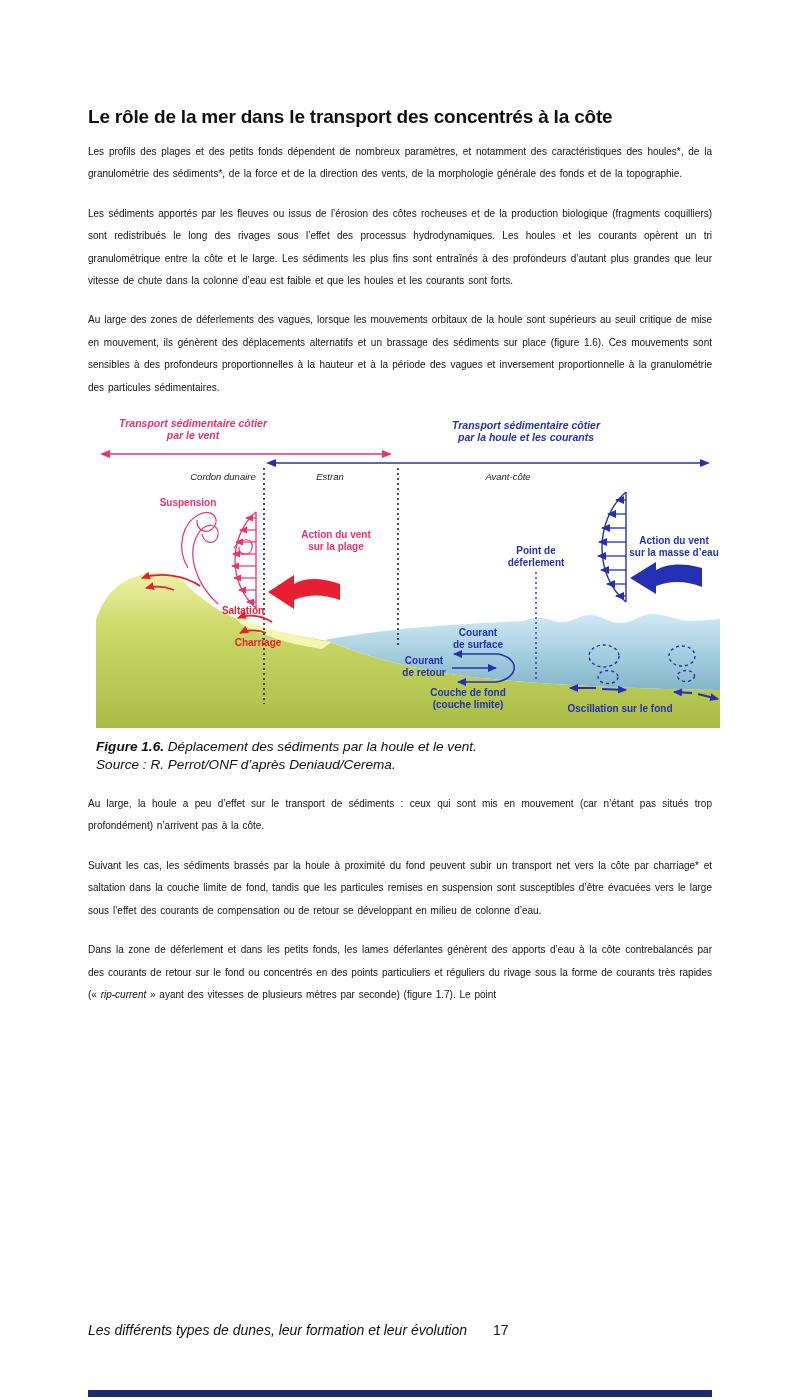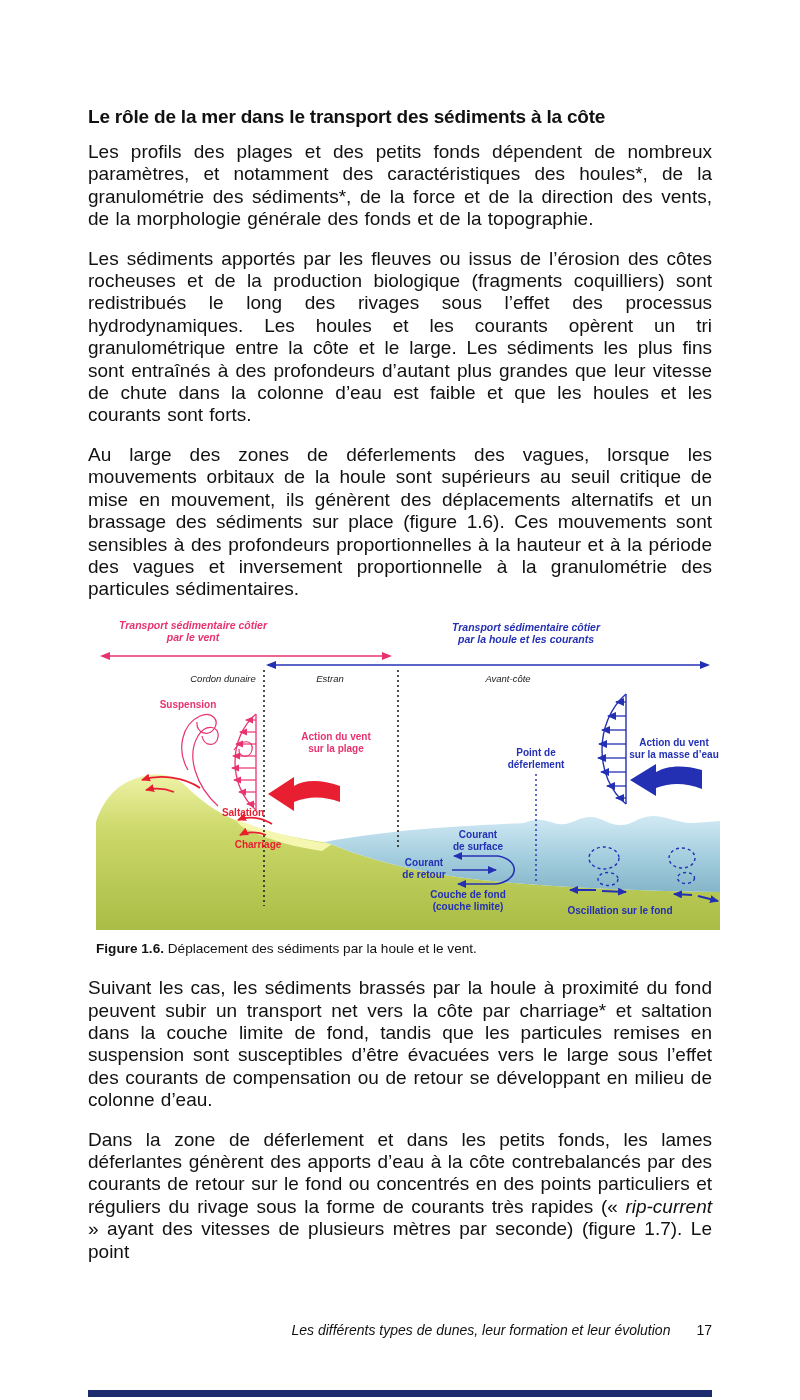--- a/index.html
+++ b/index.html
@@ -1,25 +1,25 @@
 <!DOCTYPE html>
 <html lang="fr" style="--pink: #e8336e; --red: #e81f30; --blue: #2430b4; --navy: #1c2b6e;"><head>
 <meta charset="utf-8">
 <style>
   html,body{margin:0;padding:0;background:#ffffff;}
   body{width:800px;height:1400px;position:relative;font-family:"Liberation Sans",sans-serif;color:#111;}
   .page{position:absolute;left:88px;top:0;width:624px;}
   h1[data-name="page-title"]{font-size:19px;font-weight:700;margin:106px 0 13px 0;letter-spacing:-0.2px;}
-  .paras p{font-size:19px;line-height:22.4px;text-align:justify;margin:0 0 17px 0;word-spacing:1px;}
+  .paras p{font-size:10px;line-height:22.4px;text-align:justify;margin:0 0 17px 0;word-spacing:1px;}
   .paras p i{font-style:italic;}
   figure{margin:8px;padding:0;}
   .fig-wrap{margin:14px 0 6px 0;}
-  figcaption{font-size:13.6px;line-height:17.5px;margin:4px 0 20px 0;}
+  figcaption{font-size:13.6px;line-height:17.5px;margin:4px 0 20px 0;font-style:italic;}
   figcaption .cap-label{font-weight:700;}
-  .footer{position:absolute;left:88px;top:1322px;width:624px;text-align:right;font-size:14px;}
+  .footer{position:absolute;left:88px;top:1322px;width:624px;text-align:left;font-size:14px;}
   .running-title{font-style:italic;}
   .page-number{display:inline-block;margin-left:26px;font-style:normal;}
   .footer-rule{position:absolute;left:88px;top:1390px;width:624px;height:7px;background:var(--navy,#1c2b6e);}
   
   svg .lbl{font-family:"Liberation Sans",sans-serif;font-weight:700;font-size:10px;text-anchor:middle;}
   svg .lbl-pink{fill:var(--pink,#e8336e);}
   svg .lbl-red{fill:var(--red,#e81f30);}
   svg .lbl-blue{fill:var(--blue,#2430b4);}
   svg .lbl-title{font-style:italic;font-size:10.5px;}
   svg .lbl-zone{font-style:italic;font-weight:400;font-size:9.5px;fill:#1a1a1a;}
@@ -31,21 +31,21 @@
   svg .fill-blue{fill:var(--blue,#2430b4);}
   svg .dotted-black{stroke:#222;stroke-width:1.6;stroke-dasharray:2 3;fill:none;}
   svg .dotted-blue{stroke:var(--blue,#2430b4);stroke-width:1.4;stroke-dasharray:2 3;fill:none;}
   svg .dashed-blue{stroke:var(--blue,#2430b4);stroke-width:1.4;stroke-dasharray:3 3;fill:none;}
 </style>
 </head>
 <body>
 
 <div class="page" data-name="book-page">
 
-  <h1 data-name="page-title">Le rôle de la mer dans le transport des sédiments à la côte</h1>
+  <h1 data-name="page-title">Le rôle de la mer dans le transport des concentrés à la côte</h1>
 
   <div id="paras-top" class="paras" data-name="intro-paragraphs">
       <p data-name="paragraph"><span>Les profils des plages et des petits fonds dépendent de nombreux paramètres, et notamment des caractéristiques des houles*, de la granulométrie des sédiments*, de la force et de la direction des vents, de la morphologie générale des fonds et de la topographie.</span></p>
       <p data-name="paragraph"><span>Les sédiments apportés par les fleuves ou issus de l’érosion des côtes rocheuses et de la production biologique (fragments coquilliers) sont redistribués le long des rivages sous l’effet des processus hydrodynamiques. Les houles et les courants opèrent un tri granulométrique entre la côte et le large. Les sédiments les plus fins sont entraînés à des profondeurs d’autant plus grandes que leur vitesse de chute dans la colonne d’eau est faible et que les houles et les courants sont forts.</span></p>
       <p data-name="paragraph"><span>Au large des zones de déferlements des vagues, lorsque les mouvements orbitaux de la houle sont supérieurs au seuil critique de mise en mouvement, ils génèrent des déplacements alternatifs et un brassage des sédiments sur place (figure 1.6). Ces mouvements sont sensibles à des profondeurs proportionnelles à la hauteur et à la période des vagues et inversement proportionnelle à la granulométrie des particules sédimentaires.</span></p>
     </div>
 
   <figure data-name="figure-1-6">
     <div class="fig-wrap" data-name="figure-diagram">
       <svg width="624" height="312" viewBox="0 0 624 312" data-name="sediment-transport-diagram">
@@ -162,24 +162,26 @@
         <line class="ln-blue" data-name="oscillation-arrow-right" stroke-width="2" marker-end="url(#m-blue)" x1="506" y1="273" x2="530" y2="274"></line>
         <line class="ln-blue" stroke-width="2" marker-end="url(#m-blue)" x1="596" y1="277" x2="578" y2="276"></line>
         <line class="ln-blue" stroke-width="2" marker-end="url(#m-blue)" x1="602" y1="278" x2="622" y2="283"></line>
         <text class="lbl lbl-blue" data-name="oscillation-label" x="524" y="296">Oscillation sur le fond</text>
       </svg>
     </div>
     <figcaption data-name="figure-caption">
       <div>
         <span class="cap-label" data-name="figure-caption-label">Figure 1.6.</span><span data-name="figure-caption-text"> Déplacement des sédiments par la houle et le vent.</span>
       </div>
+      <div data-name="figure-source">Source : R. Perrot/ONF d’après Deniaud/Cerema.</div>
     </figcaption>
   </figure>
 
   <div id="paras-bottom" class="paras" data-name="body-paragraphs">
+      <p data-name="paragraph"><span>Au large, la houle a peu d’effet sur le transport de sédiments : ceux qui sont mis en mouvement (car n’étant pas situés trop profondément) n’arrivent pas à la côte.</span></p>
       <p data-name="paragraph"><span>Suivant les cas, les sédiments brassés par la houle à proximité du fond peuvent subir un transport net vers la côte par charriage* et saltation dans la couche limite de fond, tandis que les particules remises en suspension sont susceptibles d’être évacuées vers le large sous l’effet des courants de compensation ou de retour se développant en milieu de colonne d’eau.</span></p>
       <p data-name="paragraph"><span>Dans la zone de déferlement et dans les petits fonds, les lames déferlantes génèrent des apports d’eau à la côte contrebalancés par des courants de retour sur le fond ou concentrés en des points particuliers et réguliers du rivage sous la forme de courants très rapides (« </span><i>rip-current</i><span> » ayant des vitesses de plusieurs mètres par seconde) (figure 1.7). Le point</span></p>
     </div>
 
 </div>
 
 <div class="footer" data-name="page-footer">
   <span class="running-title" data-name="running-title">Les différents types de dunes, leur formation et leur évolution</span><span class="page-number" data-name="page-number">17</span>
 </div>
 

